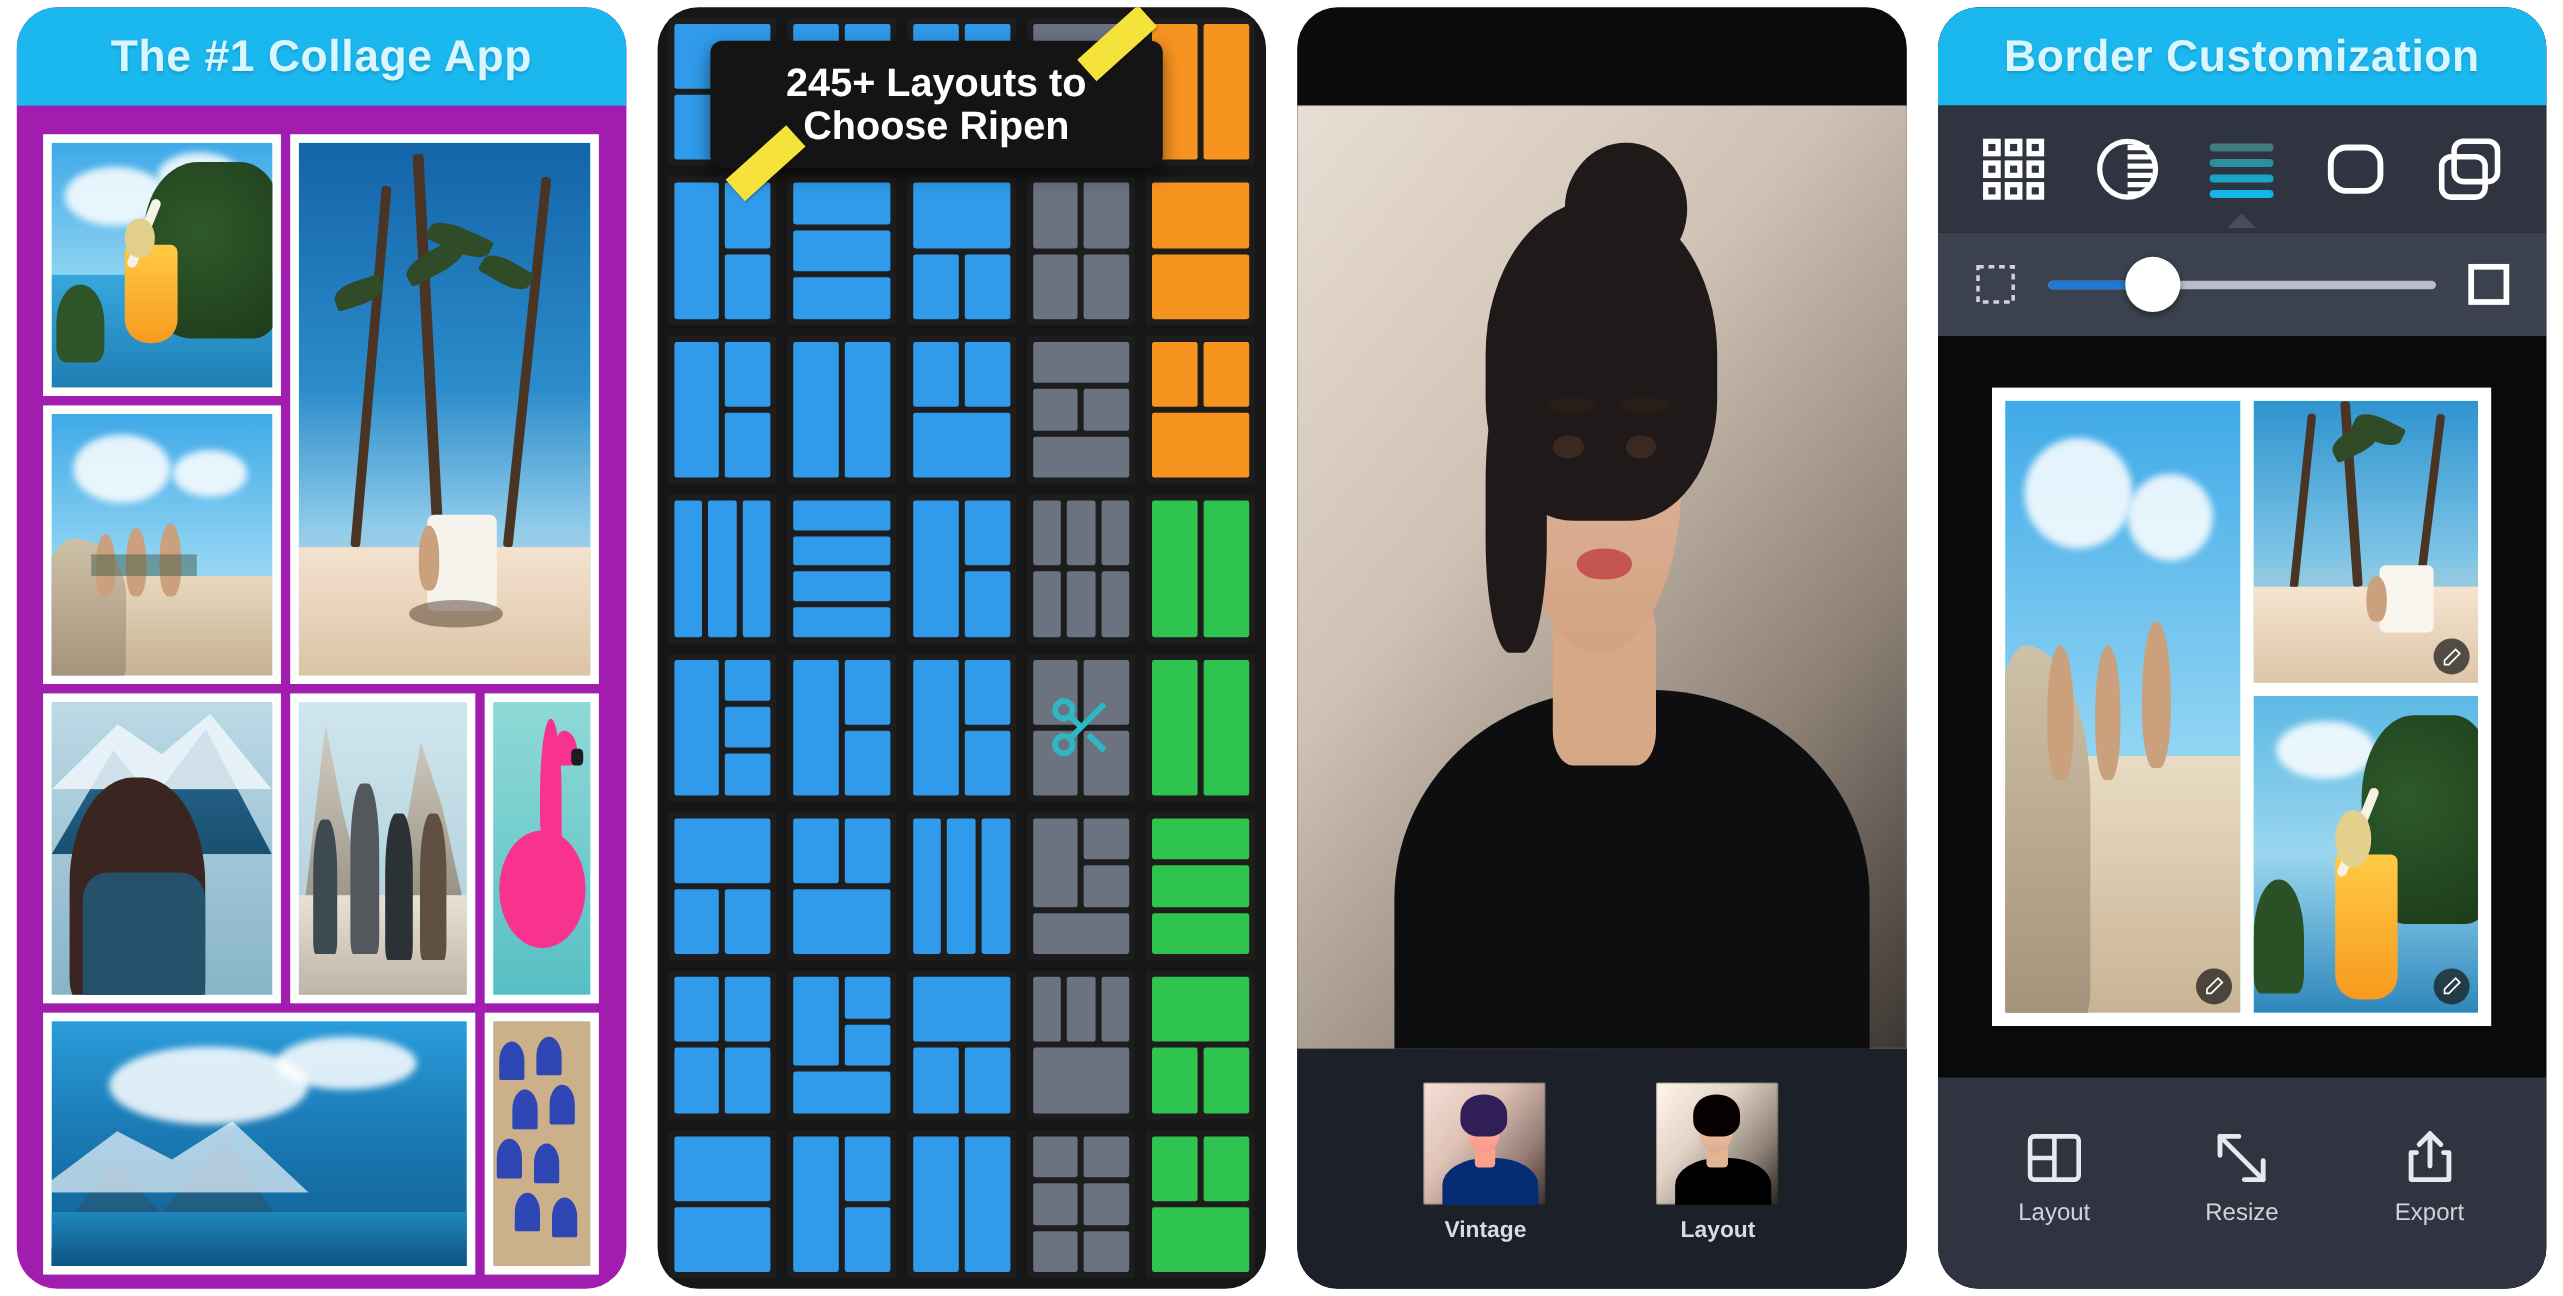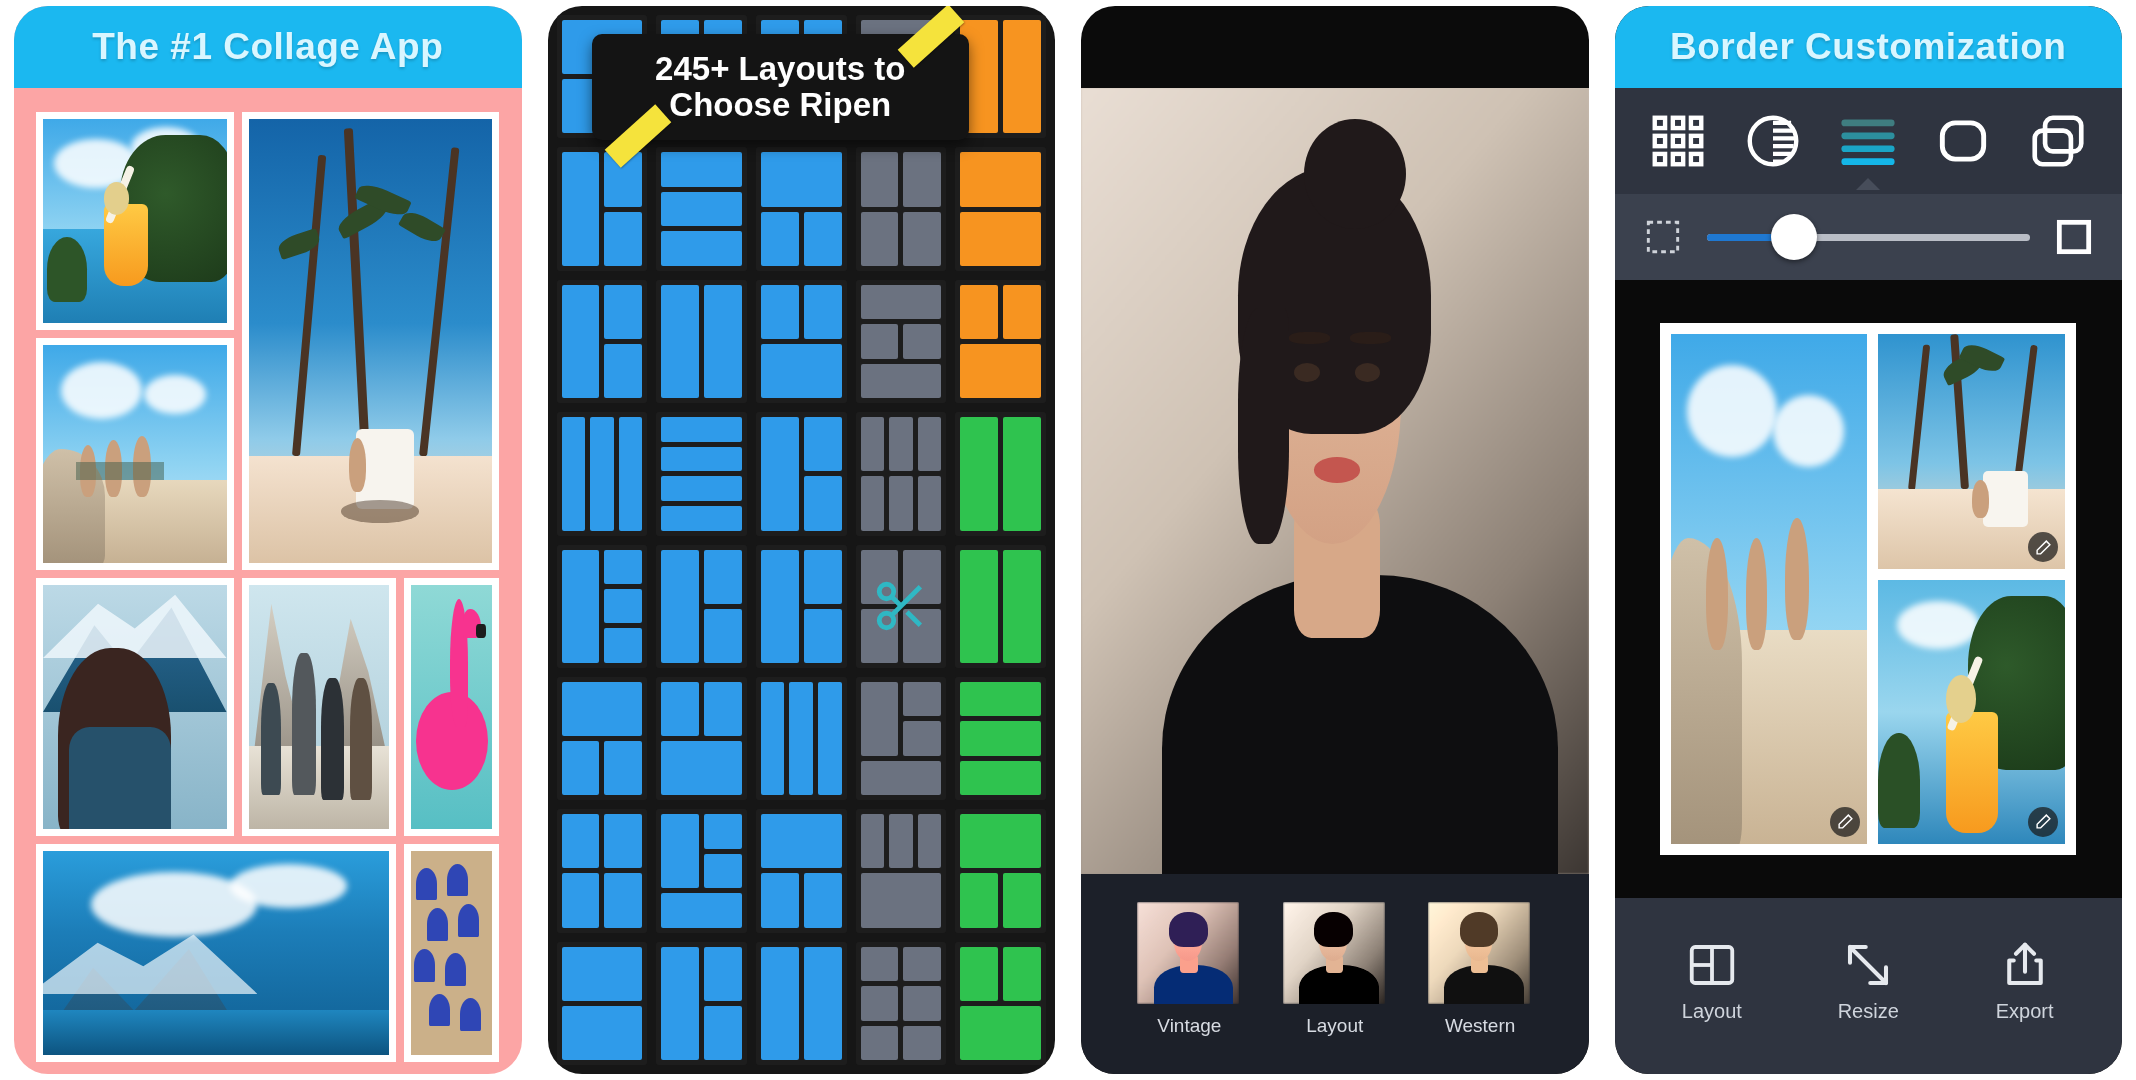--- a/index.html
+++ b/index.html
@@ -11,21 +11,21 @@
   .panel{ position:relative; border-radius:34px; overflow:hidden; flex:1 1 0;
           height:1068px; background:#0c0c0c; }
 
   
   .hdr{ height:82px; background:#1BB8F0; display:flex; align-items:center;
         justify-content:center; }
   .hdr-txt{ color:#d9f6ff; font-size:37px; font-weight:bold; letter-spacing:.5px;
             text-shadow:0 2px 3px rgba(0,0,0,.18); white-space:nowrap; }
 
   
-  .p1{ background:#fca5a5; }
+  .p1{ background:#a21caf; }
   .p1-body{ position:absolute; inset:82px 0 0 0; }
   .c-grid{ position:absolute; left:22px; right:22px; top:24px; bottom:12px;
            display:grid; gap:8px;
            grid-template-columns: 1.28fr 1fr 0.62fr;
            grid-template-rows: 1.05fr 1.12fr 1.25fr 1.05fr; }
   .ph{ position:relative; overflow:hidden; background:#9fd; }
   .ph.w{ border:7px solid #fff; }
 
   .g-a{ grid-column:1; grid-row:1; }
   .g-b{ grid-column:1; grid-row:2; }
@@ -100,21 +100,21 @@
   .brow{ position:absolute; background:#2a1d18; border-radius:40%; }
 
   .filters{ position:absolute; left:0; right:0; bottom:0; height:200px;
             background:#1c2029; border-radius:0 0 34px 34px;
             display:flex; align-items:center; justify-content:space-evenly;
             padding:0 18px 12px; }
   .fitem{ width:110px; text-align:center; }
   .fthumb{ width:108px; height:108px; border-radius:4px; position:relative;
            overflow:hidden; border:3px solid transparent; }
   .fitem.sel .fthumb{ border-color:#1aa7ee; }
-  .flabel{ color:#d7dbe2; font-size:19px; margin-top:8px; }
+  .flabel{ color:#d7dbe2; font-size:19px; margin-top:8px;font-weight:bold; }
   .fslider{ position:absolute; left:6px; right:6px; top:50%; height:5px;
             background:#1aa7ee; }
   .fknob{ position:absolute; right:26px; top:50%; width:16px; height:16px;
           margin-top:-8px; background:#35b6f5; border-radius:50%; }
 
   
   .p4{ background:#0a0a0a; }
   .tool-top{ position:absolute; left:0; right:0; top:82px; height:106px;
              background:#2f3440; display:flex; align-items:center;
              justify-content:space-evenly; }
@@ -528,32 +528,20 @@
             <div class="p-bg"></div>
             <div class="p-body" style="left:16%;top:62%;width:78%;height:48%"></div>
             <div class="p-neck" style="left:42%;top:52%;width:17%;height:18%"></div>
             <div class="p-face" style="left:36%;top:22%;width:27%;height:36%"></div>
             <div class="p-hair" style="left:31%;top:10%;width:38%;height:34%"></div>
           </div>
         </div>
         <div class="flabel">Layout</div>
       </div>
 
-      <div class="fitem">
-        <div class="fthumb">
-          <div class="portrait" style="filter:sepia(.3) saturate(1.1) brightness(1.05)">
-            <div class="p-bg"></div>
-            <div class="p-body" style="left:16%;top:62%;width:78%;height:48%"></div>
-            <div class="p-neck" style="left:42%;top:52%;width:17%;height:18%"></div>
-            <div class="p-face" style="left:36%;top:22%;width:27%;height:36%"></div>
-            <div class="p-hair" style="left:31%;top:10%;width:38%;height:34%;background:#4a3322"></div>
-          </div>
-        </div>
-        <div class="flabel">Western</div>
-      </div>
 
     </div>
   </div>
 
   <div class="panel p4">
     <div class="hdr">
       <div class="hdr-txt">Border Customization</div>
     </div>
 
     <div class="tool-top">

